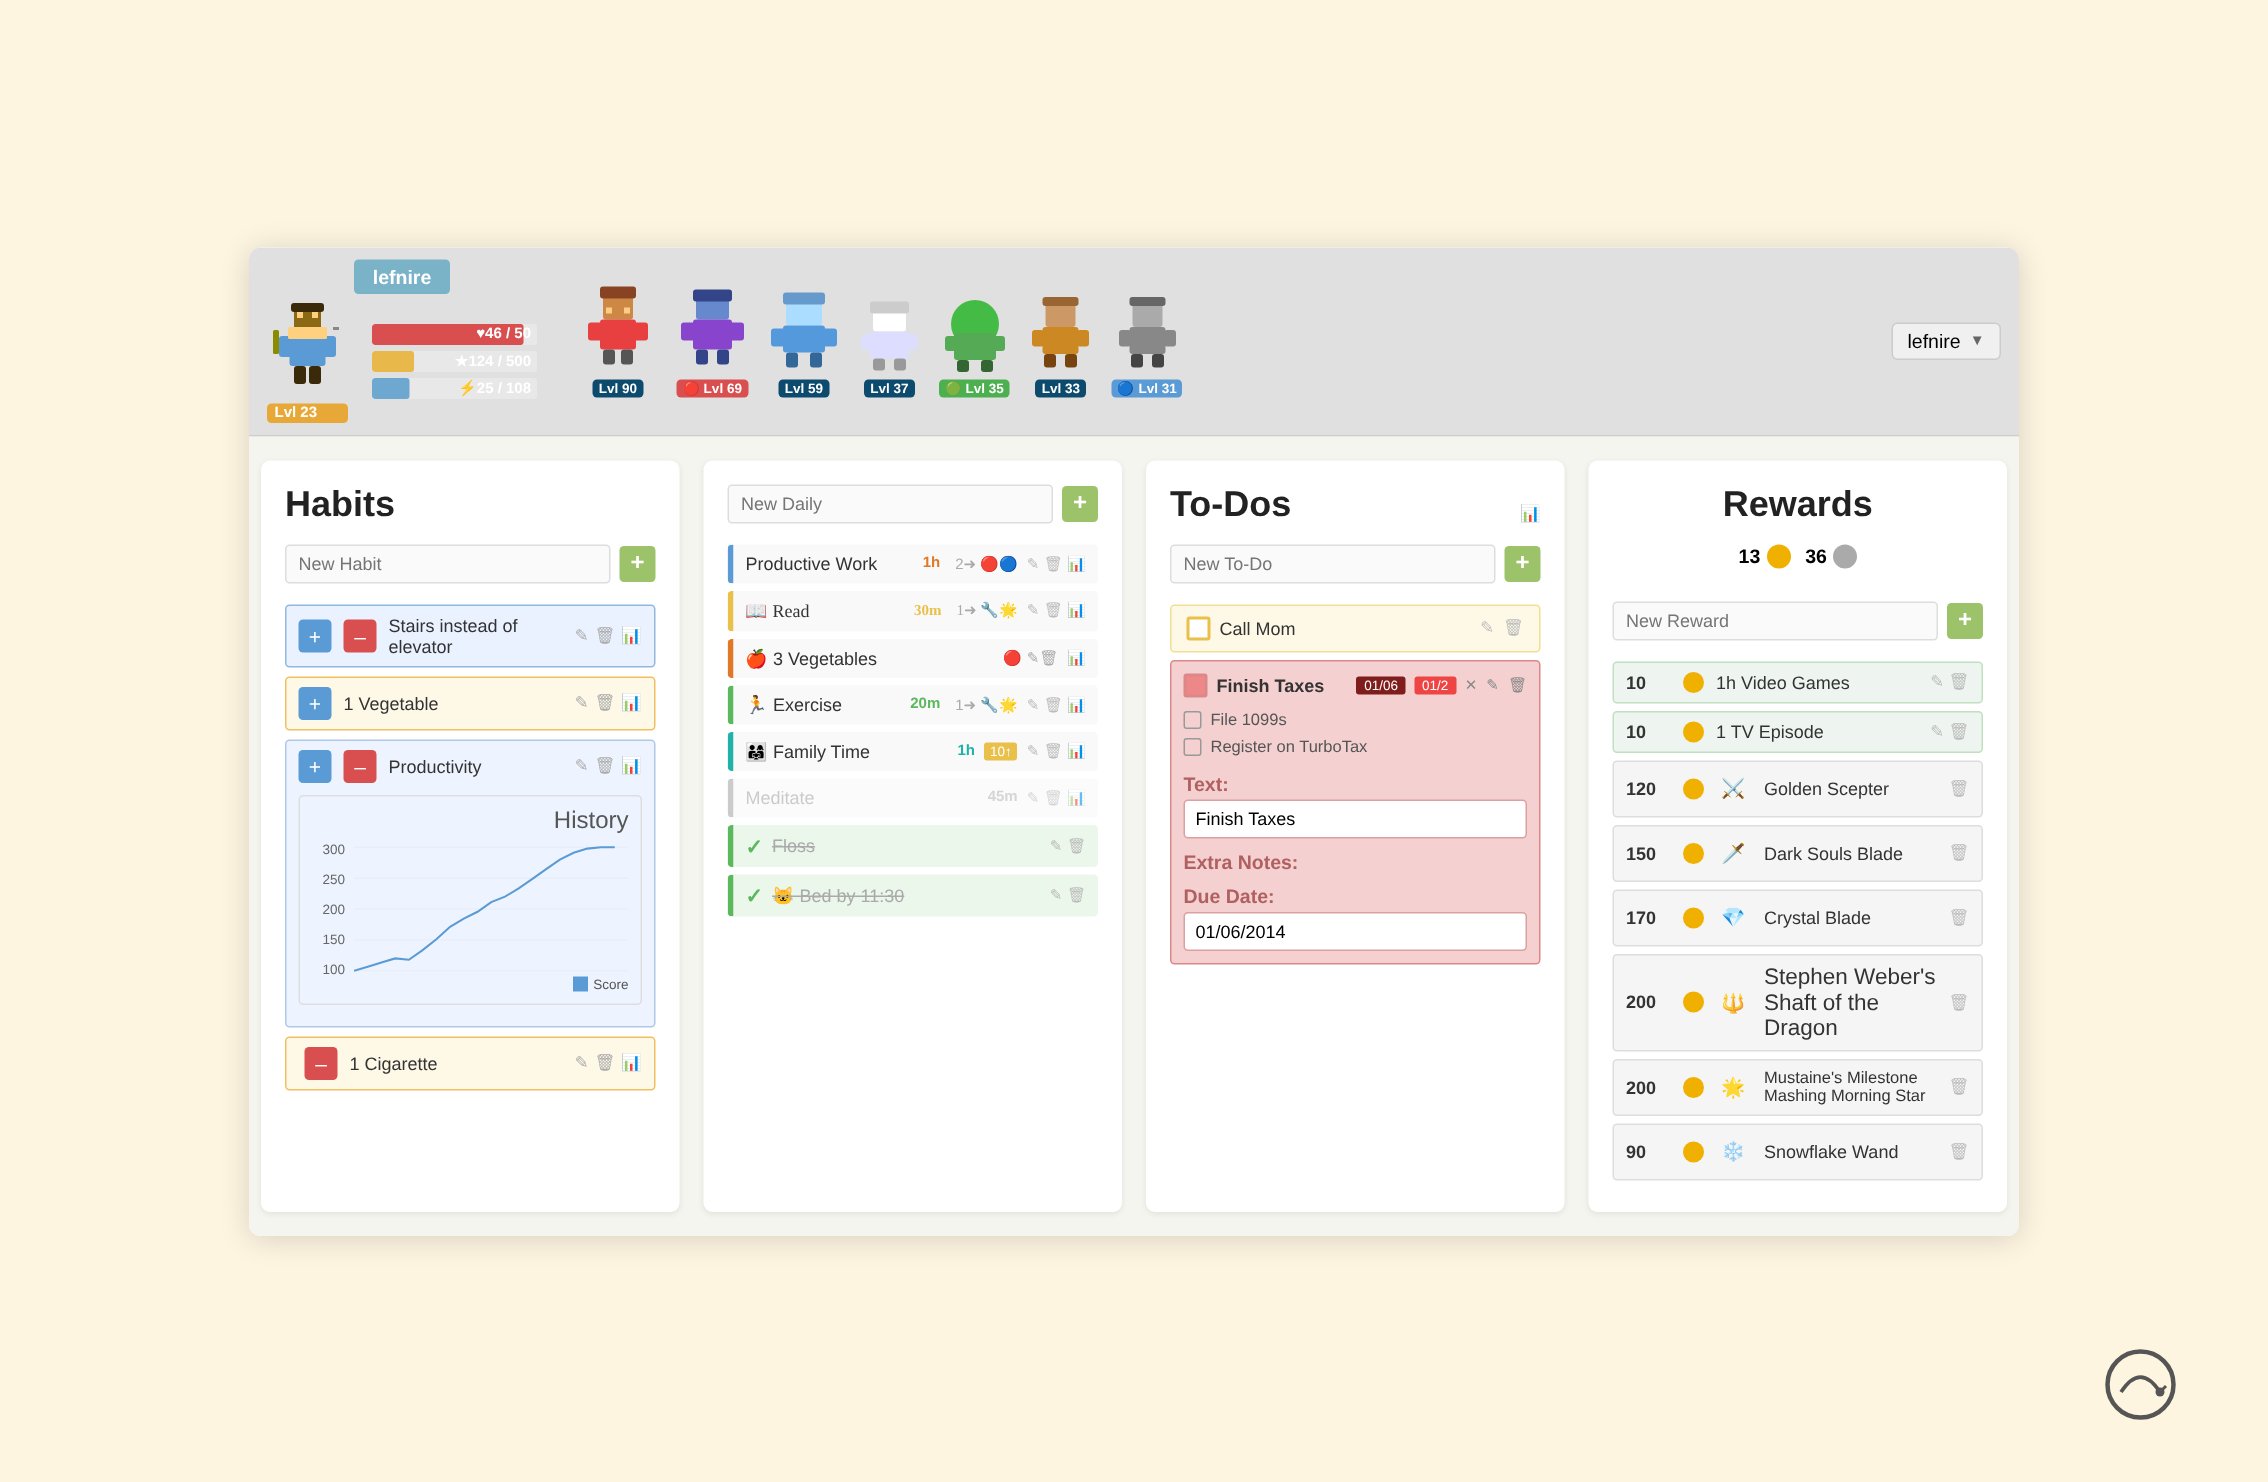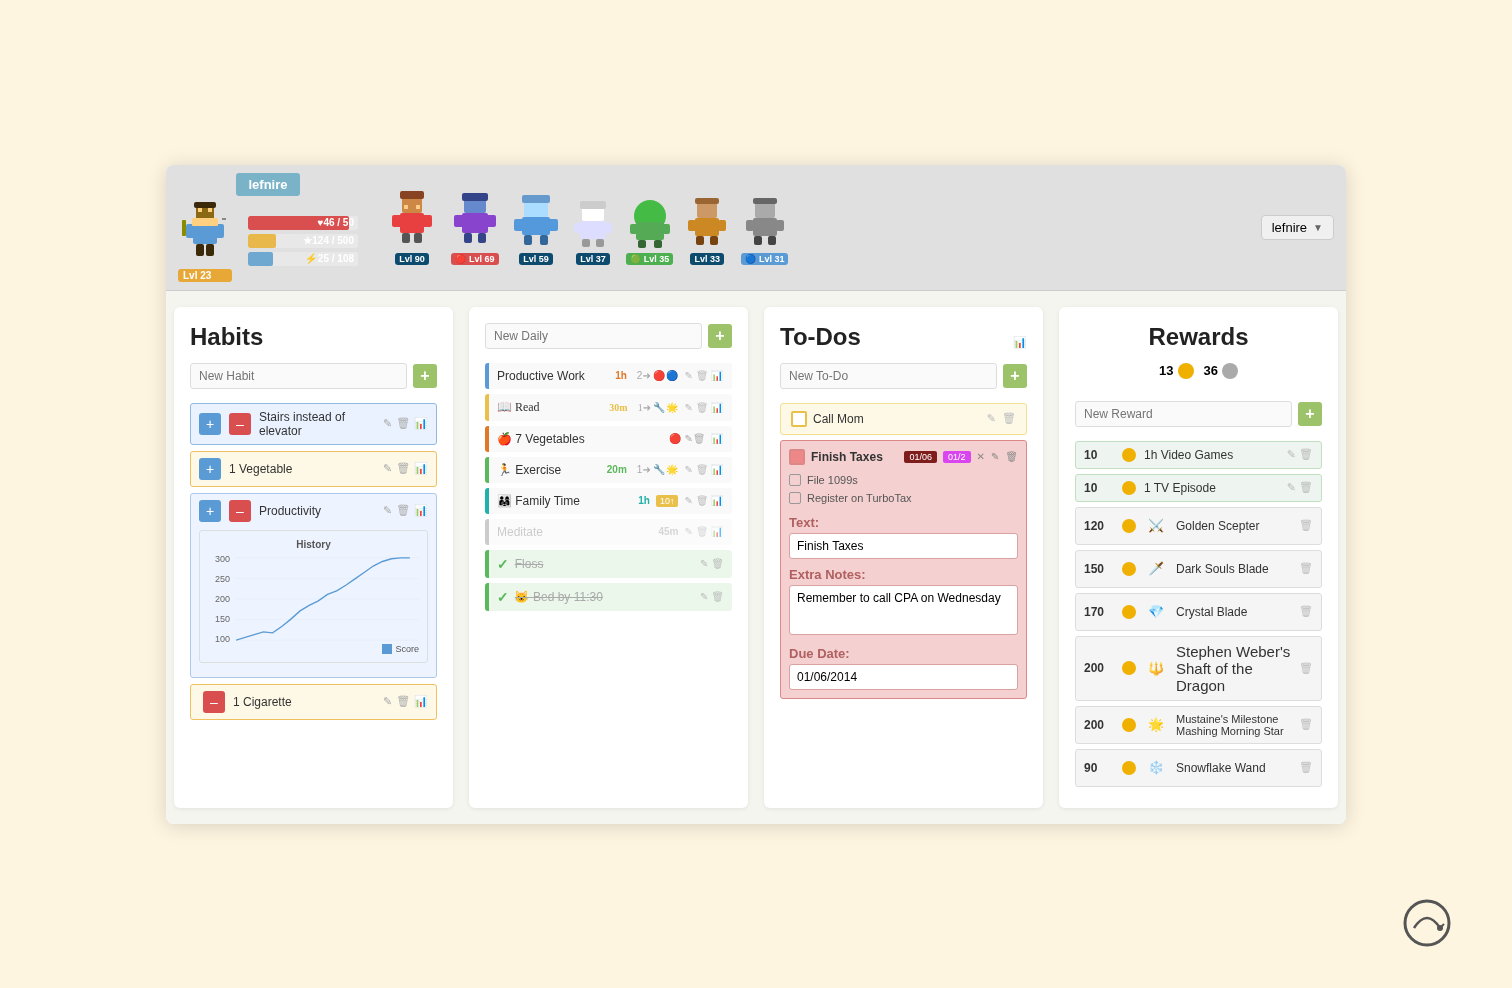--- a/index.html
+++ b/index.html
@@ -240,23 +240,23 @@
 
     
     .chart-container {
       border: 1px solid #ddd;
       border-radius: 3px;
       padding: 8px;
       margin: 8px 0;
       background: #eef4ff;
     }
     .chart-title {
-      font-size: 10px;
-      font-weight: bold;
-      text-align: center;
+      font-size: 16px;
+      font-weight: normal;
+      text-align: right;
       color: #555;
       margin-bottom: 4px;
     }
     .chart-svg-area {
       width: 100%;
       height: 90px;
     }
     .chart-legend {
       display: flex;
       justify-content: flex-end;
@@ -340,21 +340,21 @@
       font-size: 11px;
     }
     .todo-tag {
       font-size: 9px;
       background: #7f1d1d;
       color: white;
       padding: 1px 5px;
       border-radius: 2px;
     }
     .todo-tag-blue {
-      background: #d946ef;
+      background: #ef4444;
     }
     .subtask-row {
       display: flex;
       align-items: center;
       gap: 6px;
       padding: 3px 0;
       font-size: 11px;
       color: #555;
     }
     .subtask-checkbox {
@@ -755,21 +755,21 @@
         <span class="daily-sub" style="color:#e8c04a;">30m</span>
         <span style="font-size:10px;color:#aaa;margin-left:4px;">1➜ 🔧🌟</span>
         <div class="daily-actions">
           <span>✎</span>
           <span>🗑</span>
           <span>📊</span>
         </div>
       </div>
 
       <div class="daily-item daily-color-orange">
-        <span class="daily-name">🍎 7 Vegetables</span>
+        <span class="daily-name">🍎 3 Vegetables</span>
         <span style="font-size:10px;color:#aaa;margin-left:4px;">🔴 ✎🗑</span>
         <div class="daily-actions">
           <span>📊</span>
         </div>
       </div>
 
       <div class="daily-item daily-color-green">
         <span class="daily-name">🏃 Exercise</span>
         <span class="daily-sub" style="color:#5cb85c;">20m</span>
         <span style="font-size:10px;color:#aaa;margin-left:4px;">1➜ 🔧🌟</span>
@@ -858,21 +858,20 @@
           <div class="subtask-checkbox"></div>
           <span>Register on TurboTax</span>
         </div>
 
         
         <div class="field-label">Text:</div>
         <input class="field-input" value="Finish Taxes" style="">
 
         
         <div class="field-label">Extra Notes:</div>
-        <textarea class="field-textarea" style="">Remember to call CPA on Wednesday</textarea>
 
         
         <div class="field-label">Due Date:</div>
         <input class="field-input" value="01/06/2014" style="">
       </div>
     </div>
 
     <div class="column">
       <div style="display:flex;align-items:center;justify-content:space-between;margin-bottom:12px;flex-direction:column;">
         <div class="column-title">Rewards</div>

